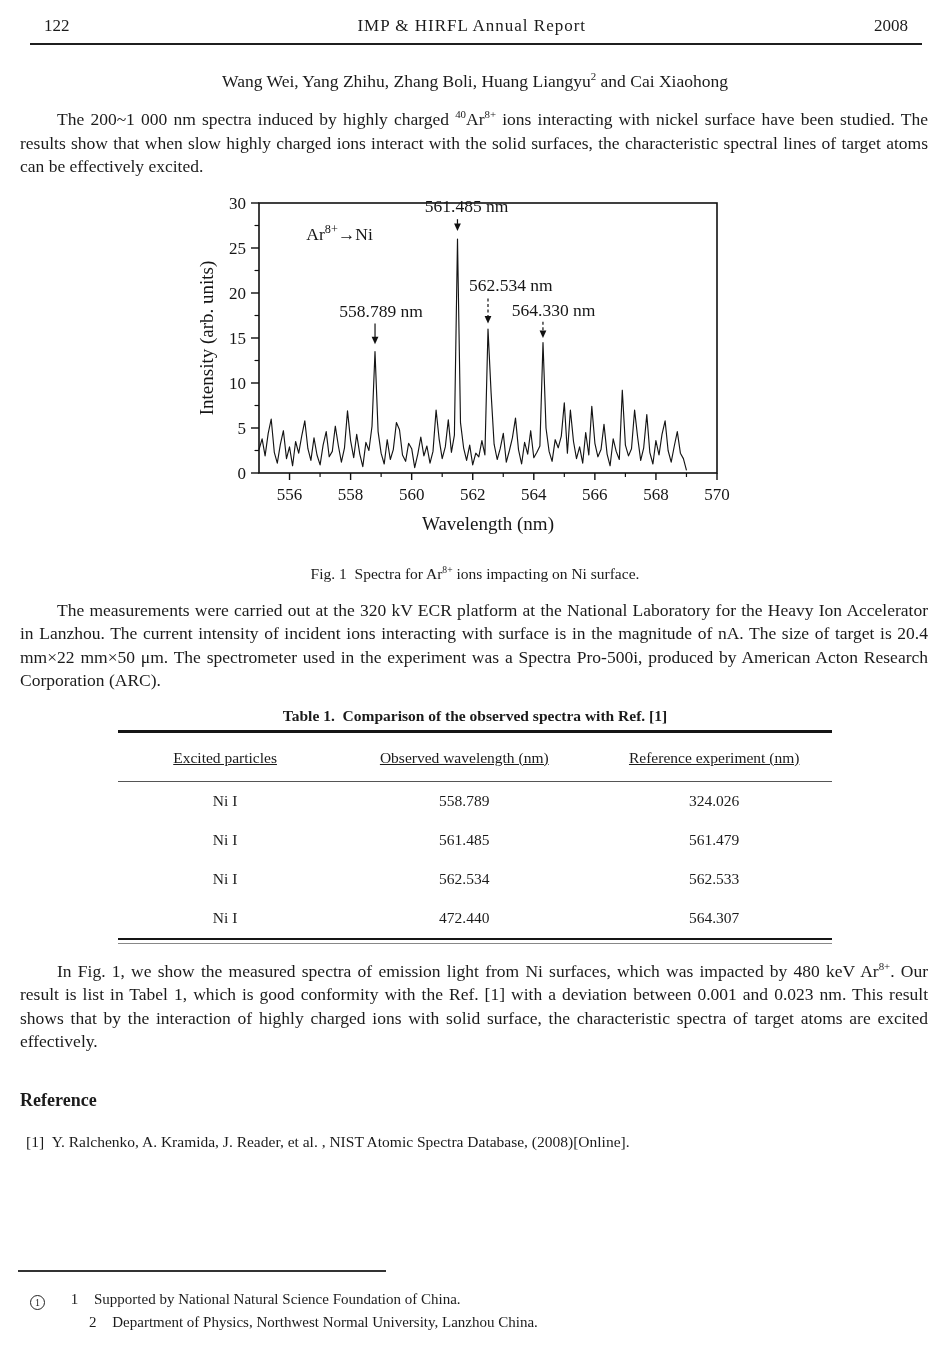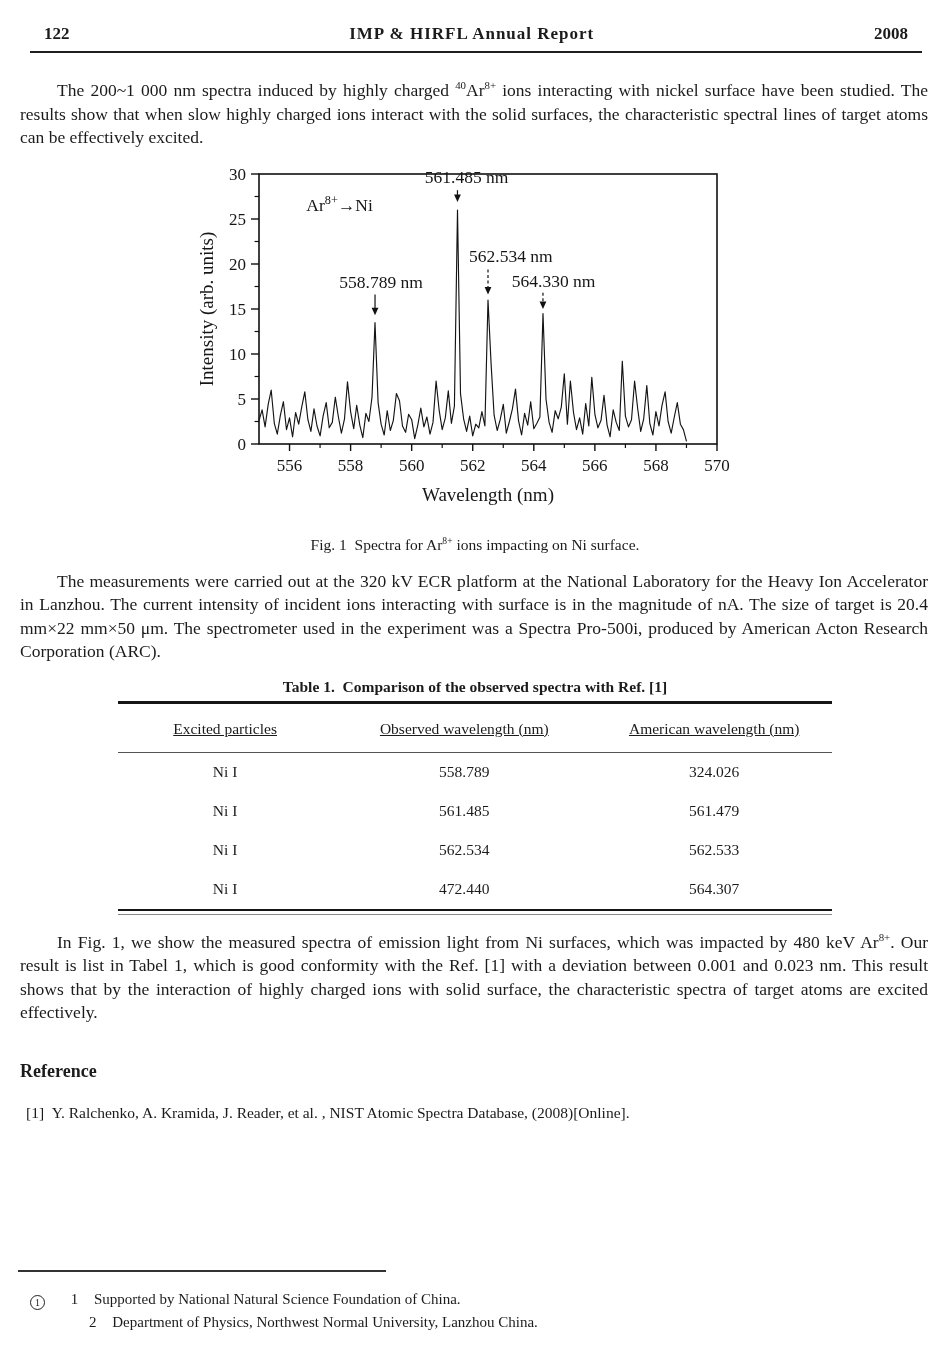--- a/index.html
+++ b/index.html
@@ -1,20 +1,20 @@
 <!DOCTYPE html>
 <html><head>
 <meta charset="utf-8">
 <style>
   html,body{margin:0;padding:0;background:#fff;}
   .page{position:relative;width:950px;height:1354px;background:#fff;overflow:hidden;
         font-family:"Liberation Serif","DejaVu Serif",serif;color:#1b1b1b;}
   sup{font-size:62%;vertical-align:super;line-height:0;}
   .pheader{display:flex;justify-content:space-between;align-items:flex-start;
-           padding:24px 42px 0 44px;font-size:17px;font-weight:bold;}
+           padding:16px 42px 0 44px;font-size:17px;}
   .pheader .center{letter-spacing:1px;}
   .header-rule{margin:7px 28px 0 30px;border-top:2px solid #1f1f1f;}
   .title{margin:26px 30px 0;text-align:center;font-size:29px;font-weight:bold;line-height:39px;}
   .authors{margin-top:20px;text-align:center;font-size:17.5px;}
   .para{margin:16px 22px 0 20px;font-size:17.5px;line-height:23.5px;
         text-align:justify;text-indent:37px;}
   .figure{margin-top:10px;text-align:center;}
   .caption{margin-top:20px;text-align:center;font-size:15.5px;}
   .tablewrap{width:714px;margin:14px auto 0;}
   .table-title{font-size:15.5px;font-weight:bold;text-align:center;margin-bottom:5px;}
@@ -45,20 +45,21 @@
   <div class="pheader">
     <span>122</span>
     <span class="center">IMP &amp; HIRFL Annual Report</span>
     <span>2008</span>
   </div>
   <div class="header-rule"></div>
 
   <div class="title">
   </div>
 
+  <div class="authors">Wang Wei, Yang Zhihu, Zhang Boli, Huang Liangyu<sup>2</sup> and Cai Xiaohong</div>
 
   <div class="para">The 200~1 000 nm spectra induced by highly charged <sup>40</sup>Ar<sup>8+</sup> ions interacting with nickel surface have been studied. The results show that when slow highly charged ions interact with the solid surfaces, the characteristic spectral lines of target atoms can be effectively excited.</div>
 
   <div class="figure">
     <svg id="spectrum-svg" width="560" height="352">
         <rect x="64" y="14" width="458" height="270" fill="none" stroke="#111" stroke-width="1.6"></rect>
         <line x1="64" y1="284" x2="56" y2="284" stroke="#111" stroke-width="1.4"></line>
         <text x="51" y="290" text-anchor="end" font-size="17">0</text>
         <line x1="64" y1="239" x2="56" y2="239" stroke="#111" stroke-width="1.4"></line>
         <text x="51" y="245" text-anchor="end" font-size="17">5</text>
@@ -128,21 +129,21 @@
     <table id="spectra-table">
       <colgroup>
           <col style="width:30%">
           <col style="width:37%">
           <col style="width:33%">
         </colgroup>
       <thead>
           <tr>
             <th>Excited particles</th>
             <th>Observed wavelength (nm)</th>
-            <th>American wavelength (nm)</th>
+            <th>Reference experiment (nm)</th>
           </tr>
         </thead>
       <tbody>
           <tr>
             <td>Ni I</td>
             <td>558.789</td>
             <td>324.026</td>
           </tr>
           <tr>
             <td>Ni I</td>

